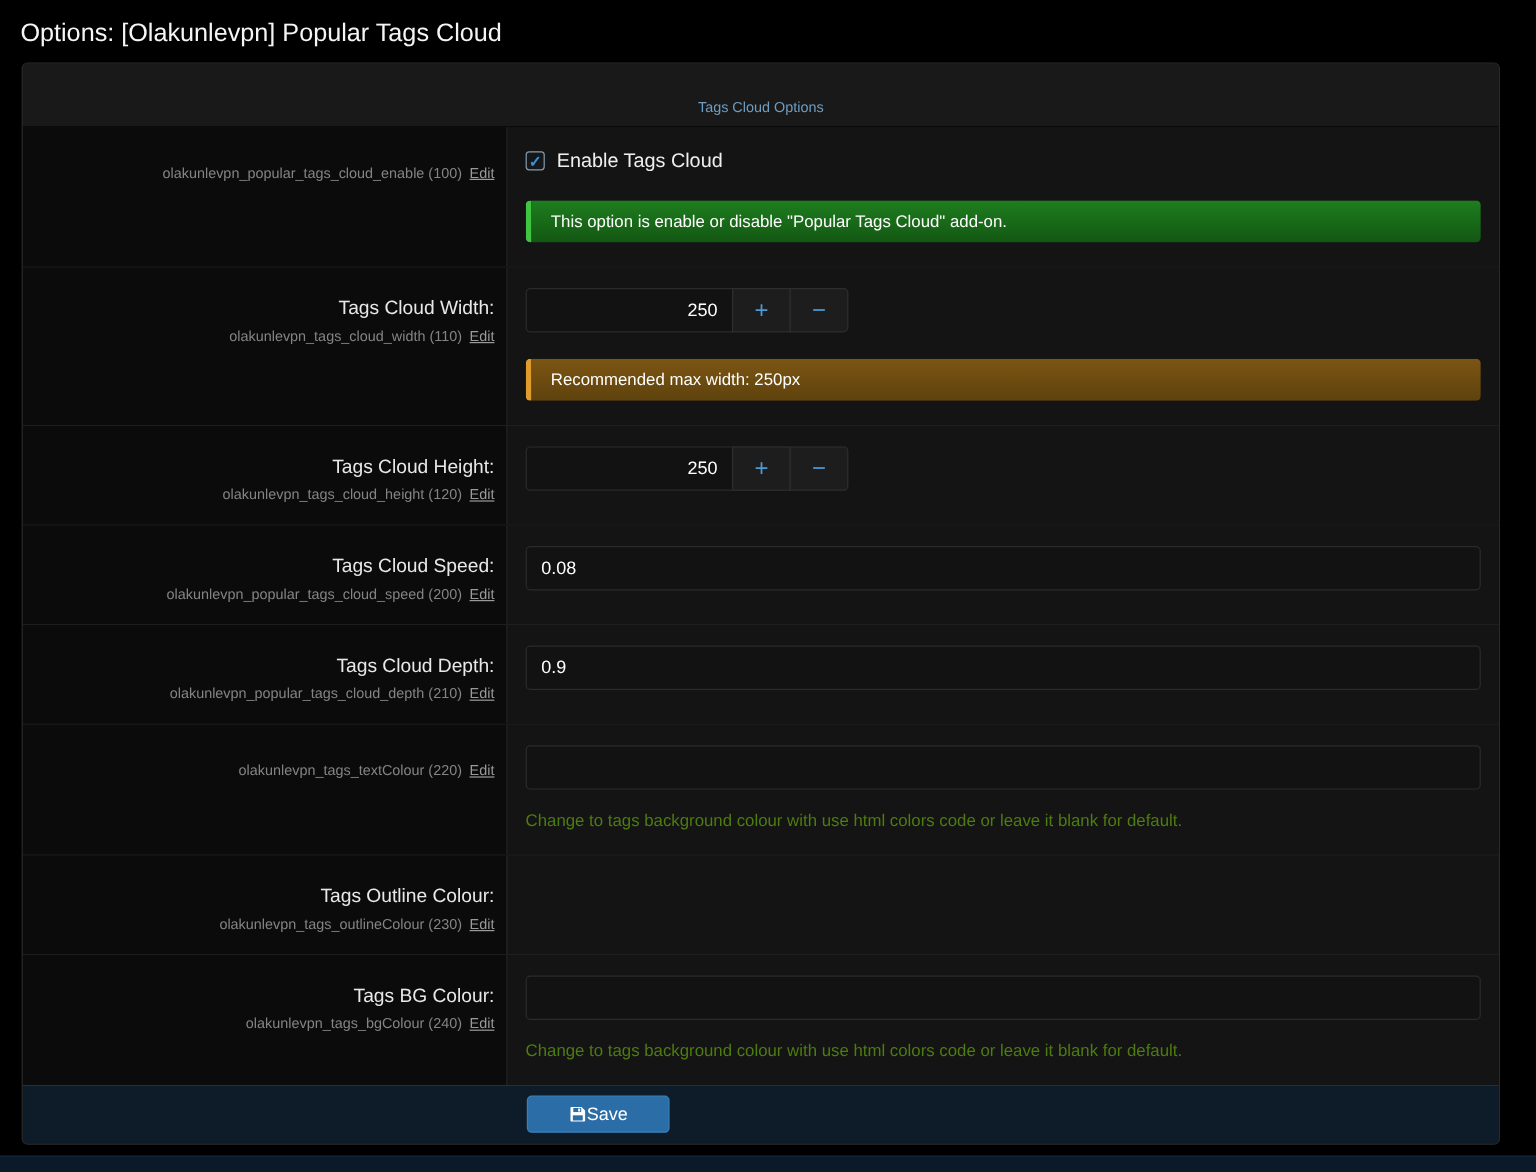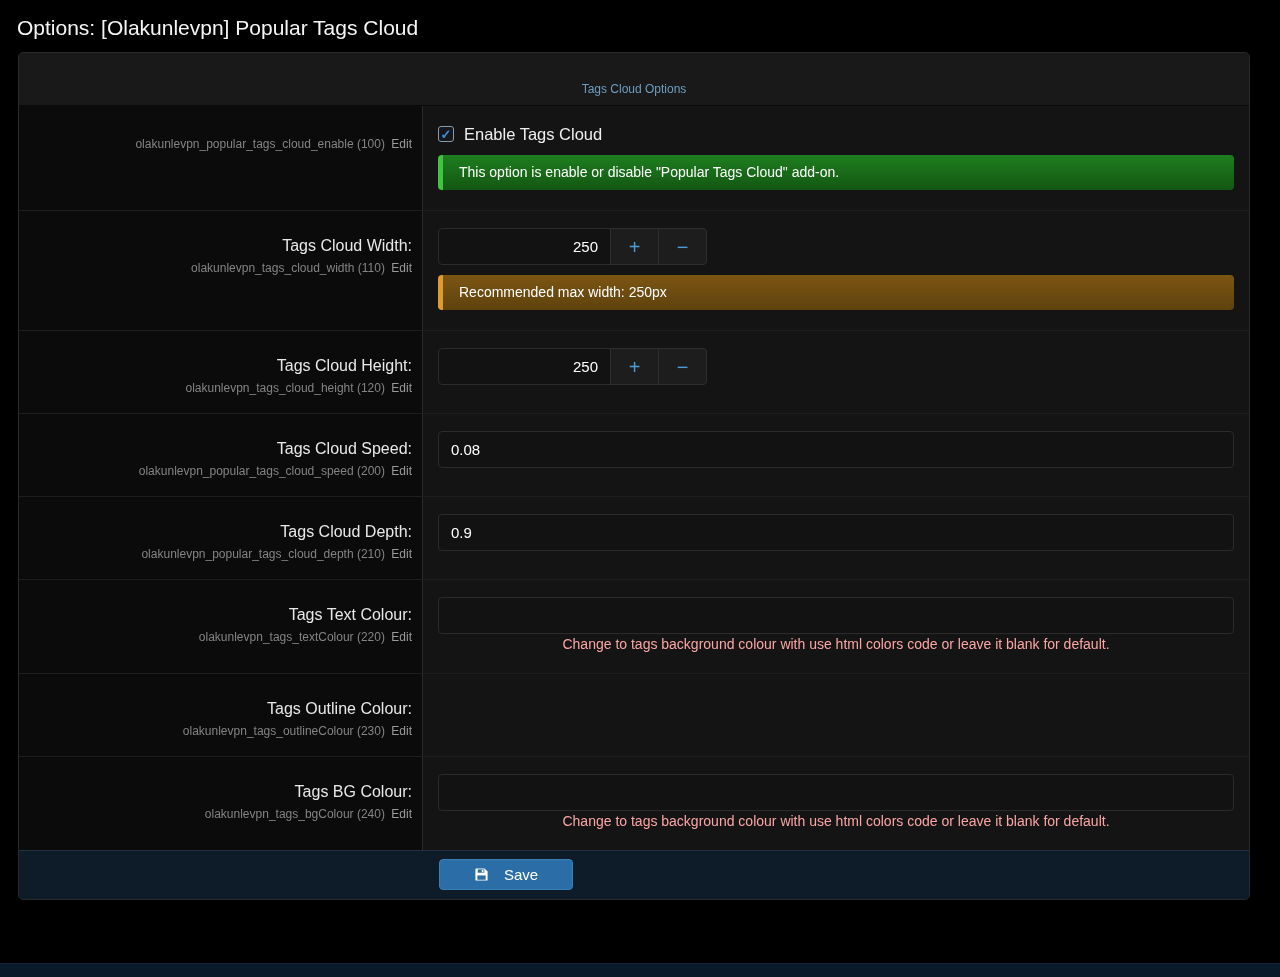--- a/index.html
+++ b/index.html
@@ -37,41 +37,41 @@
   .cell-label {
     width: 404px;
     flex-shrink: 0;
     background: #0b0b0b;
     border-right: 1px solid #2a2a2a;
     text-align: right;
     padding: 25px 10px 18px 10px;
   }
   .main-label { color: #e8e8e8; font-size: 16px; line-height: 19px; }
   .meta-line { color: #848484; font-size: 12px; line-height: 14px; margin-top: 6px; }
-  .edit-link { color: #9a9a9a; cursor: pointer; margin-left: 3px; }
+  .edit-link { color: #9a9a9a; text-decoration: underline; cursor: pointer; margin-left: 3px; }
   .cell-control { flex: 1; background: #141414; padding: 17px 15px 20px 15px; }
 
   .checkbox-wrap { display: inline-flex; align-items: center; gap: 10px; cursor: pointer; }
   .checkbox {
     width: 16px; height: 16px;
     background: #14181c;
     border: 1px solid #8a9ba8;
     border-radius: 3px;
     display: inline-flex; align-items: center; justify-content: center;
   }
   .check-glyph { color: #3f8fd0; font-size: 13px; font-weight: bold; line-height: 1; }
   .checkbox-label { color: #efefef; font-size: 16.5px; line-height: 22px; }
 
   .alert {
     border-radius: 4px;
     padding: 9px 16px;
     color: #ffffff;
     font-size: 14px;
     line-height: 17px;
-    margin-top: 10px;
+    margin-top: 22px;
   }
   .alert-success {
     background: linear-gradient(180deg, #1e7e1e 0%, #135713 100%);
     border-left: 5px solid #3fc53f;
   }
   .alert-warning {
     background: linear-gradient(180deg, #7c5513 0%, #5e420d 100%);
     border-left: 5px solid #e09b2d;
   }
 
@@ -100,31 +100,31 @@
     border: 1px solid #2e2e2e;
     margin-left: -1px;
     color: #4b9bd7;
     font-size: 20px;
     line-height: 1;
     cursor: pointer;
     font-family: "Liberation Sans", sans-serif;
   }
   .step-btn.minus { border-radius: 0 4px 4px 0; }
 
-  .help-text { color: #fca5a5; font-size: 14px; line-height: 17px; margin-top: 2px; text-align: center; }
+  .help-text { color: #4d7c0f; font-size: 14px; line-height: 17px; margin-top: 17px; }
 
   .panel-footer {
     background: #0e1b28;
     border-top: 1px solid #223140;
     padding: 8px 15px 9px 420px;
   }
   .save-btn {
     display: inline-flex;
     align-items: center;
-    gap: 15px;
+    gap: 0;
     background: #2b6ea7;
     border: 1px solid #3a80b8;
     border-radius: 4px;
     color: #ffffff;
     font-size: 15px;
     font-family: "Liberation Sans", sans-serif;
     padding: 6px 34px;
     height: 31px;
     cursor: pointer;
   }
@@ -231,21 +231,20 @@
             <a class="edit-link">Edit</a>
           </div>
         </div>
         <div class="cell-control">
           <input type="text" class="text-input" value="0.9" style="">
         </div>
       </div>
 
       <div class="form-row">
         <div class="cell-label">
-          <div class="main-label">Tags Text Colour:</div>
           <div class="meta-line">
             <span>olakunlevpn_tags_textColour (220)</span>
             <a class="edit-link">Edit</a>
           </div>
         </div>
         <div class="cell-control">
           <input type="text" class="text-input" value="" style="">
           <div class="help-text">Change to tags background colour with use html colors code or leave it blank for default.</div>
         </div>
       </div>

